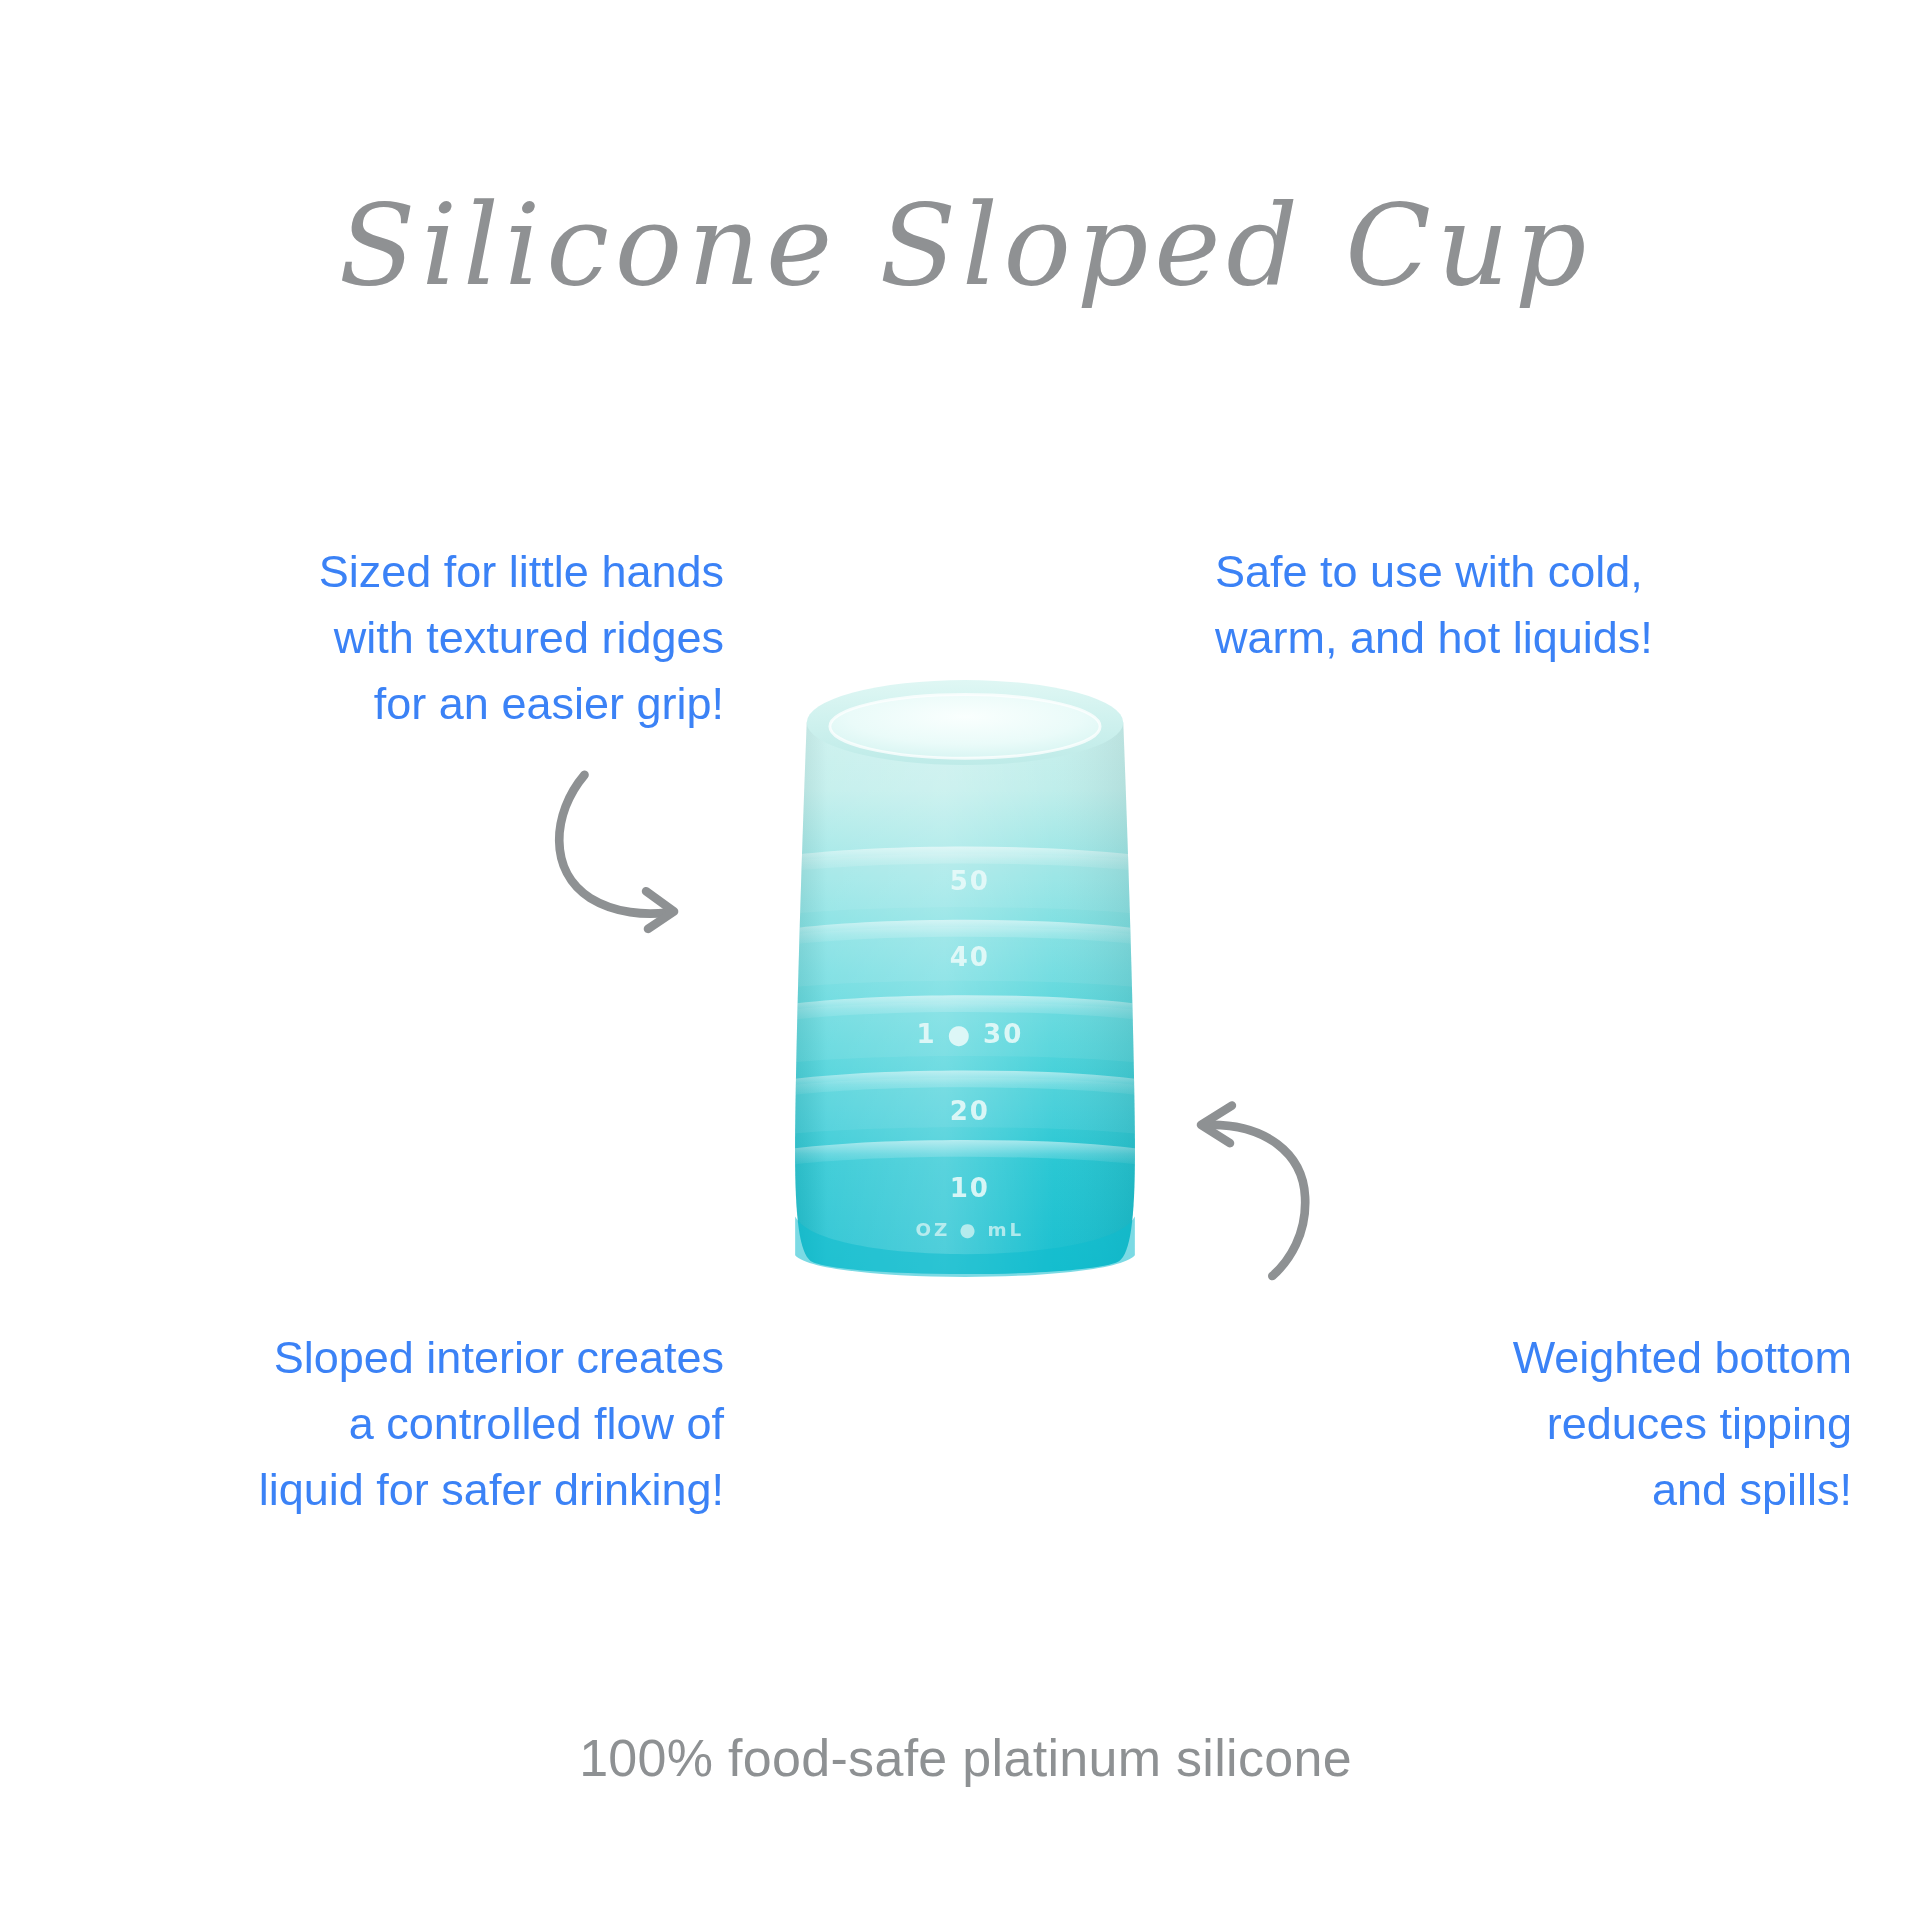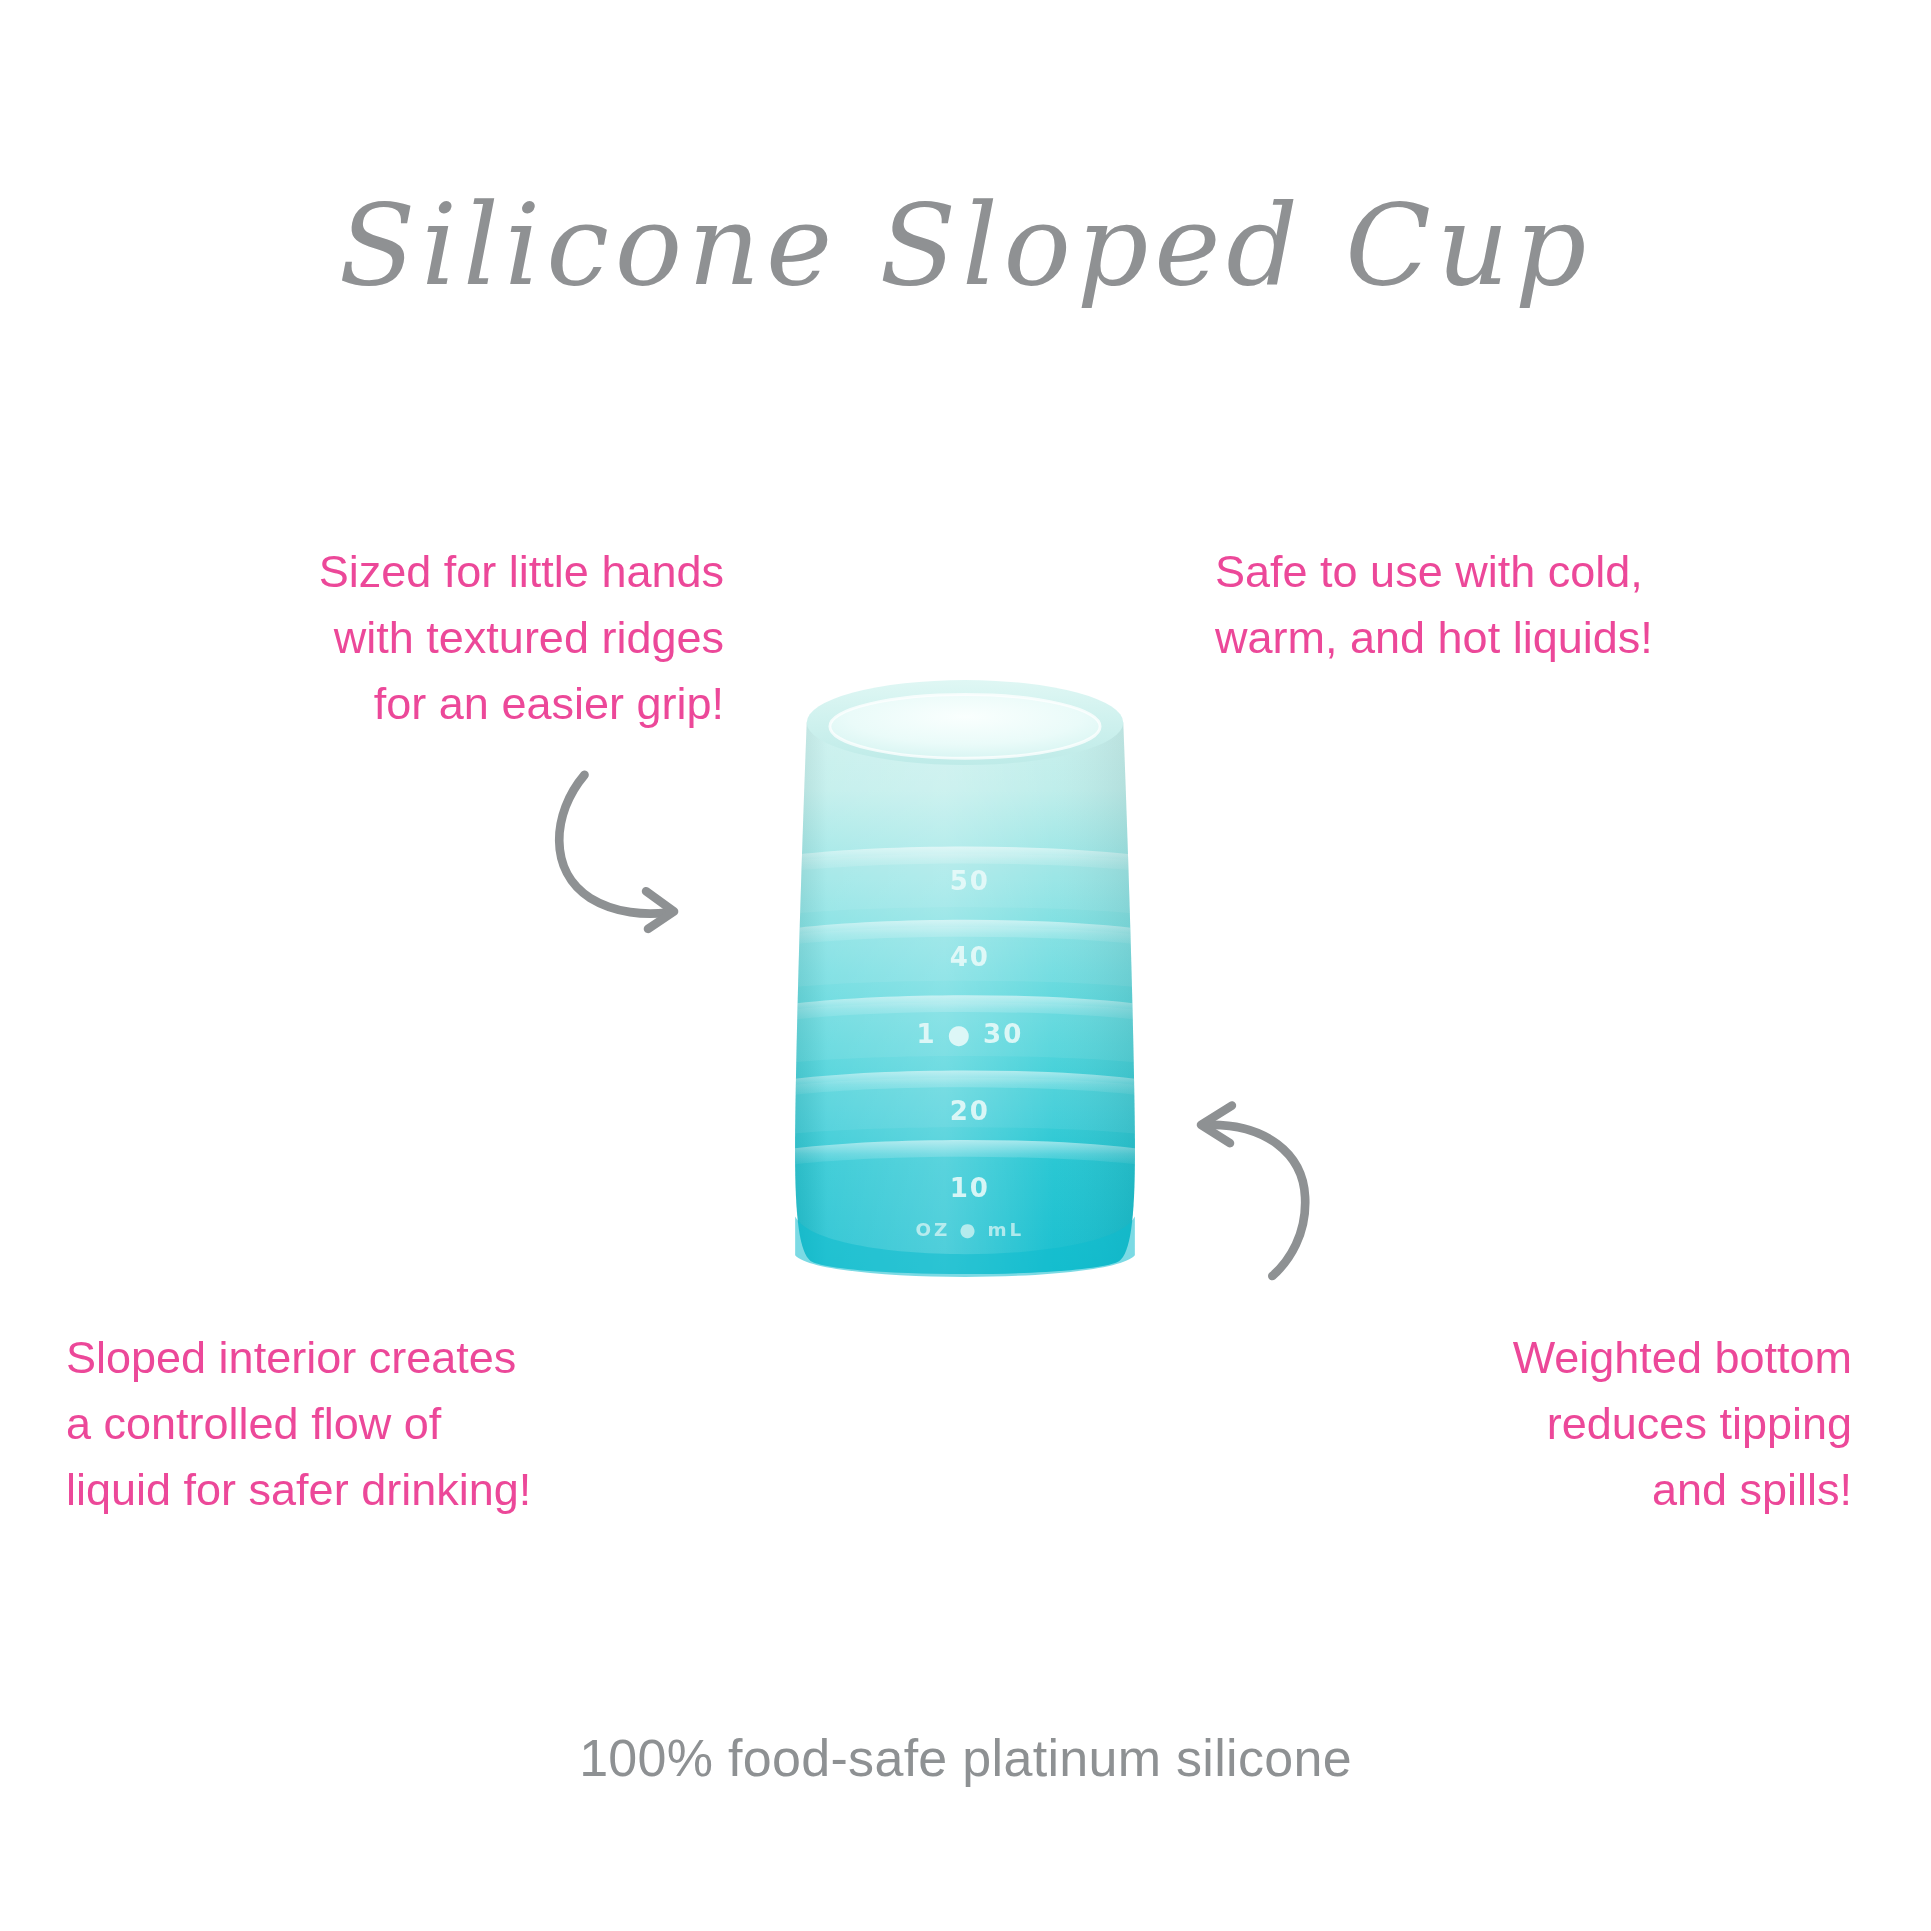--- a/index.html
+++ b/index.html
@@ -30,43 +30,44 @@
     font-size: 112px;
     letter-spacing: 5.8px;
     color: #8f9193;
     white-space: nowrap;
     line-height: 1.0;
   }
 
   
   .callout {
     position: absolute;
-    color: #ec4899;
+    color: #3b82f6;
     font-family: "Liberation Sans", sans-serif;
     font-weight: 400;
     font-size: 45px;
     line-height: 1.47;
     white-space: pre-line;
   }
   #callout-tl {
     left: 106px;
     top: 539px;
     width: 618px;
     text-align: right;
   }
   #callout-tr {
     left: 1215px;
     top: 539px;
     width: 637px;
     text-align: left;
   }
   #callout-bl {
-    left: 66px;
+    left: 58px;
     top: 1325px;
     width: 666px;
+    text-align: right;
   }
   #callout-br {
     left: 1215px;
     top: 1325px;
     width: 637px;
     text-align: right;
   }
 
   
   #footer {

